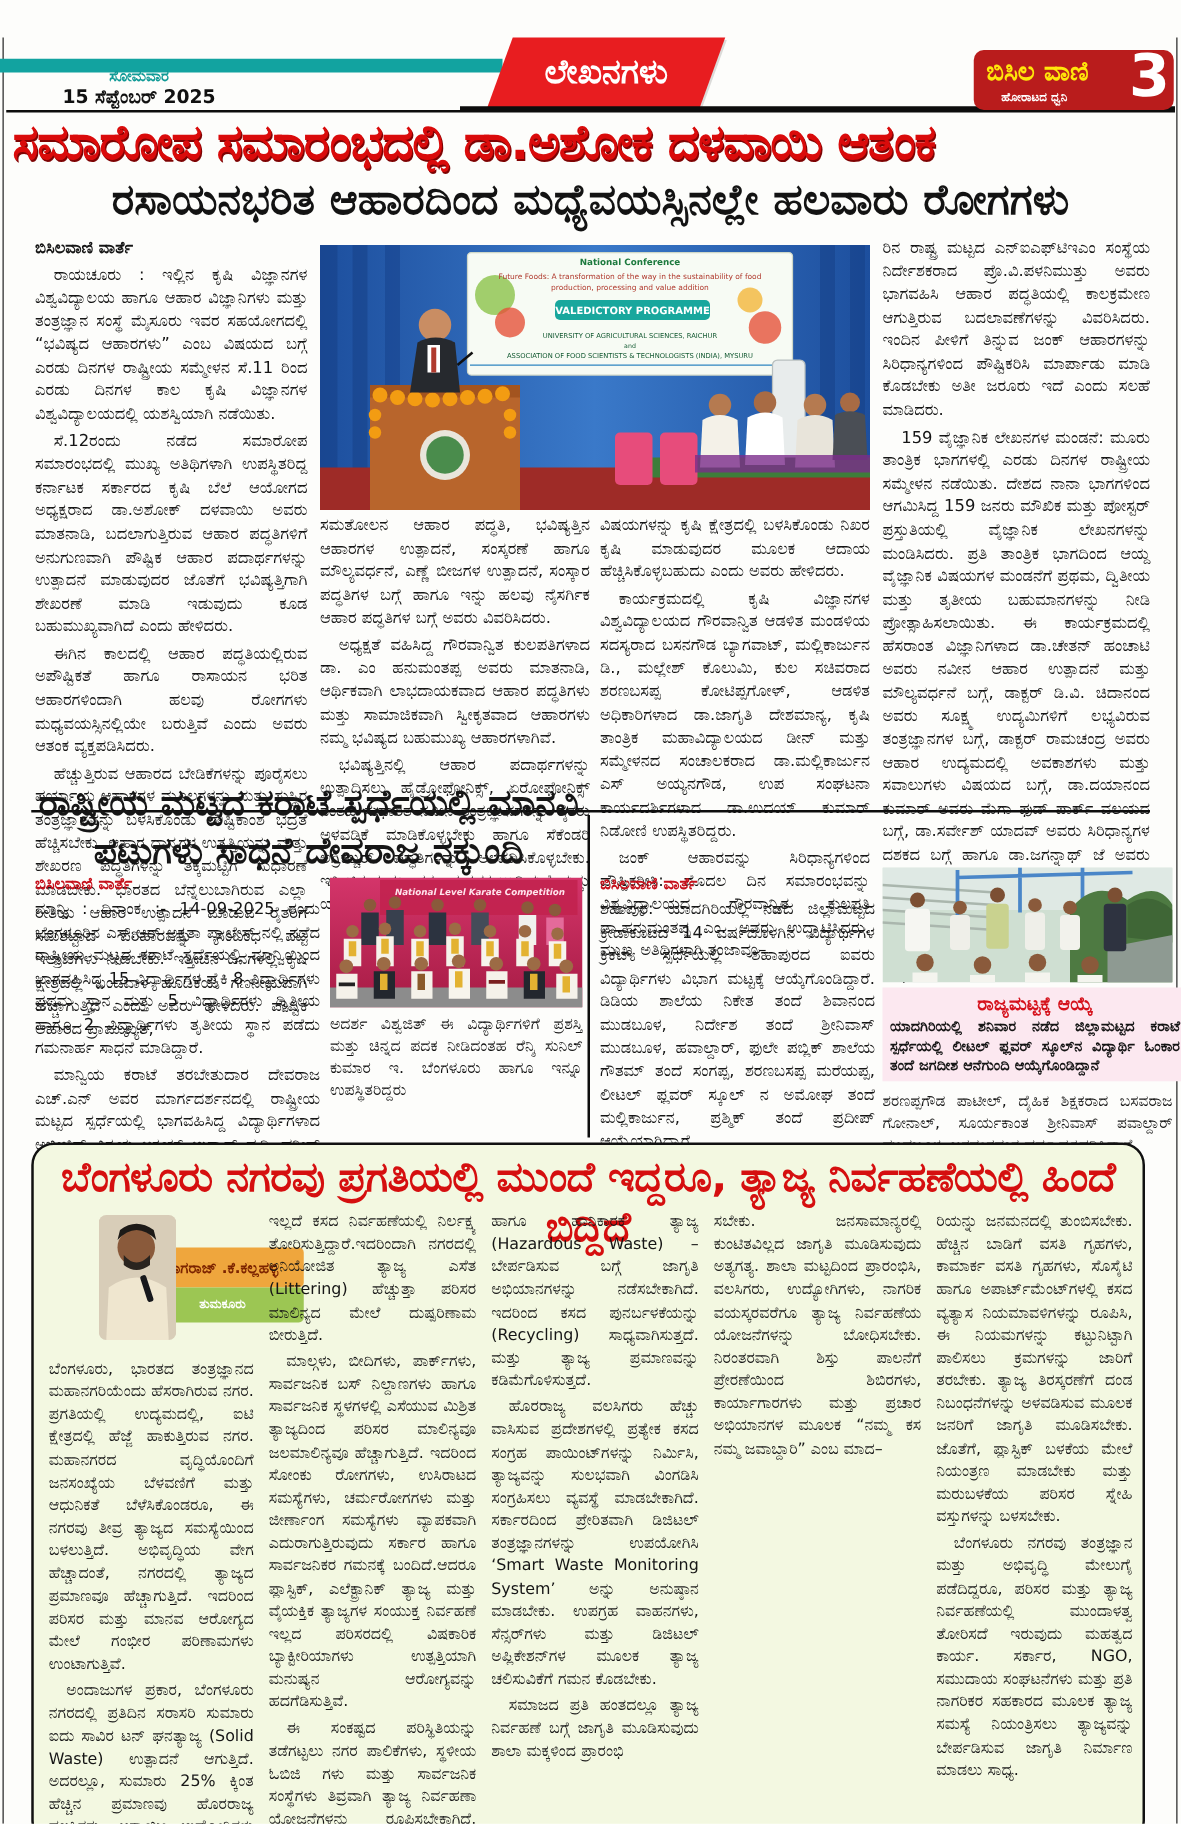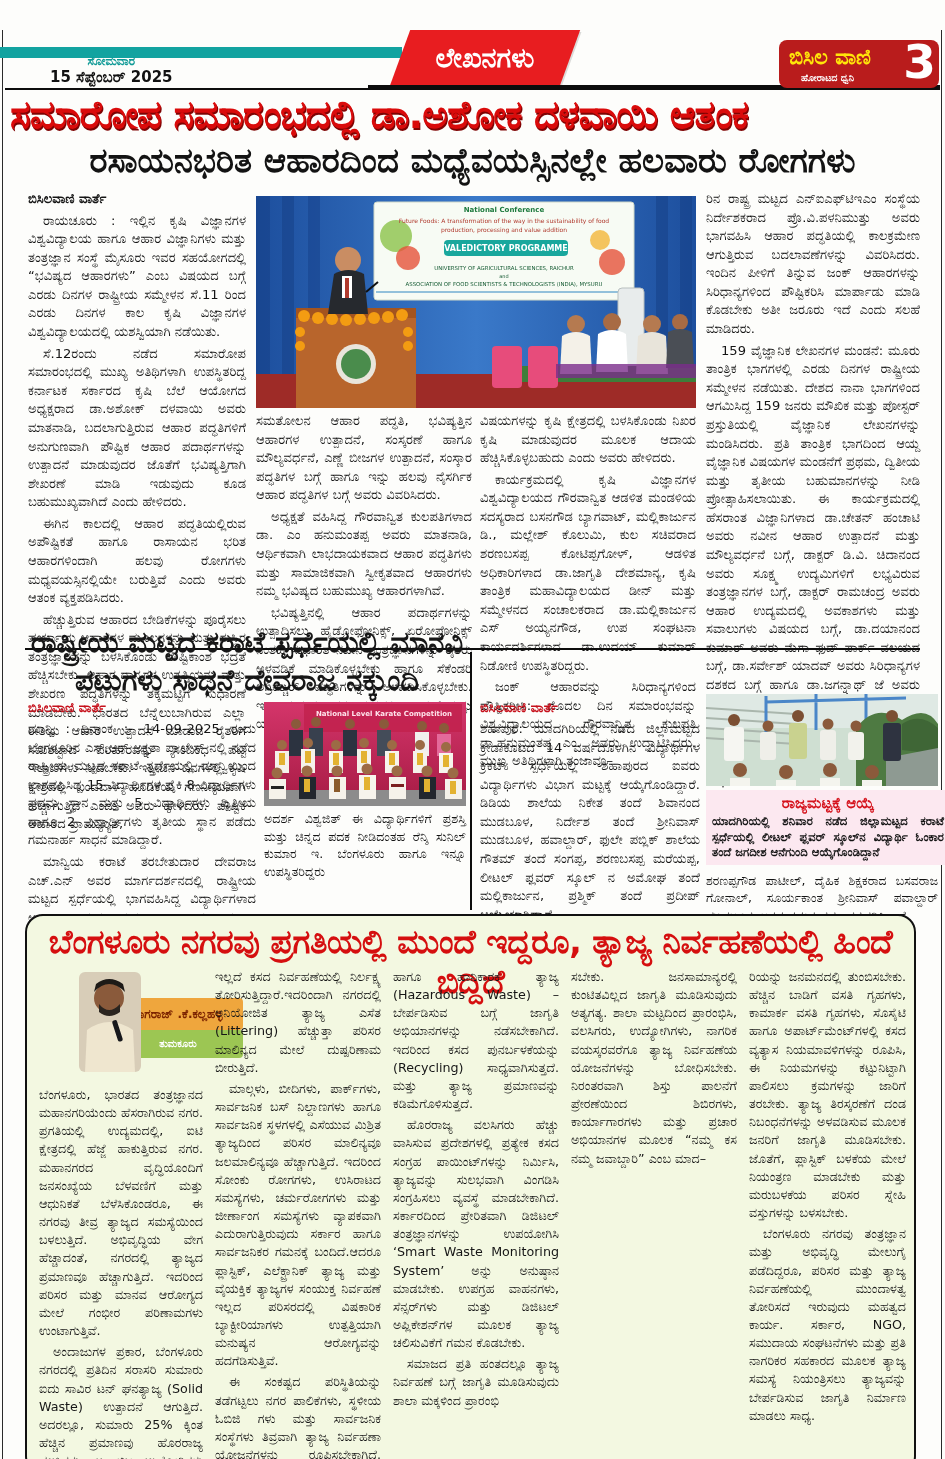--- a/index.html
+++ b/index.html
@@ -31,21 +31,21 @@
   .byline{color:#c6101b;font-weight:bold;font-size:13px;margin:0 0 4px;}
   .leadphoto{position:absolute;left:228px;top:6px;width:440px;height:212px;}
   .pad-photo{padding-top:222px;}
   
   .rule-h{position:absolute;left:25px;right:25px;height:2px;background:#0d0d0d;}
   .rule-v{position:absolute;width:2px;background:#0d0d0d;}
   
   .sect-h2{font-weight:bold;color:#161616;text-align:center;font-size:29px;line-height:1.3;margin:0;}
   .karate{position:absolute;left:28px;top:624px;width:438px;height:258px;}
   .karate-text{position:absolute;left:0;top:76px;width:228px;}
-  .karate-photo{position:absolute;left:236px;top:78px;width:202px;height:120px;}
+  .karate-photo{position:absolute;left:236px;top:78px;width:202px;height:120px;font-style:italic;}
   .karate-cap{position:absolute;left:236px;top:186px;width:202px;}
   .karate-cap p{font-size:12.6px;line-height:1.4;text-align:justify;margin:0;}
   .sports{position:absolute;left:478px;top:654px;width:460px;height:258px;}
   .sports-text{position:absolute;left:2px;top:46px;width:220px;}
   .sports-photo{position:absolute;left:228px;top:40px;width:232px;height:92px;}
   .sports-capbox{position:absolute;left:228px;top:136px;width:232px;background:#fce8f0;padding:4px 6px;}
   .cap-title{color:#d5121c;font-weight:bold;font-size:15px;text-align:center;margin:0 0 2px;}
   .cap-text{font-size:11.6px;font-weight:bold;line-height:1.35;text-align:justify;margin:0;}
   .sports-bottom{position:absolute;left:228px;top:218px;width:232px;}
   .sports-bottom p{font-size:12.4px;line-height:1.4;text-align:justify;margin:0;}

